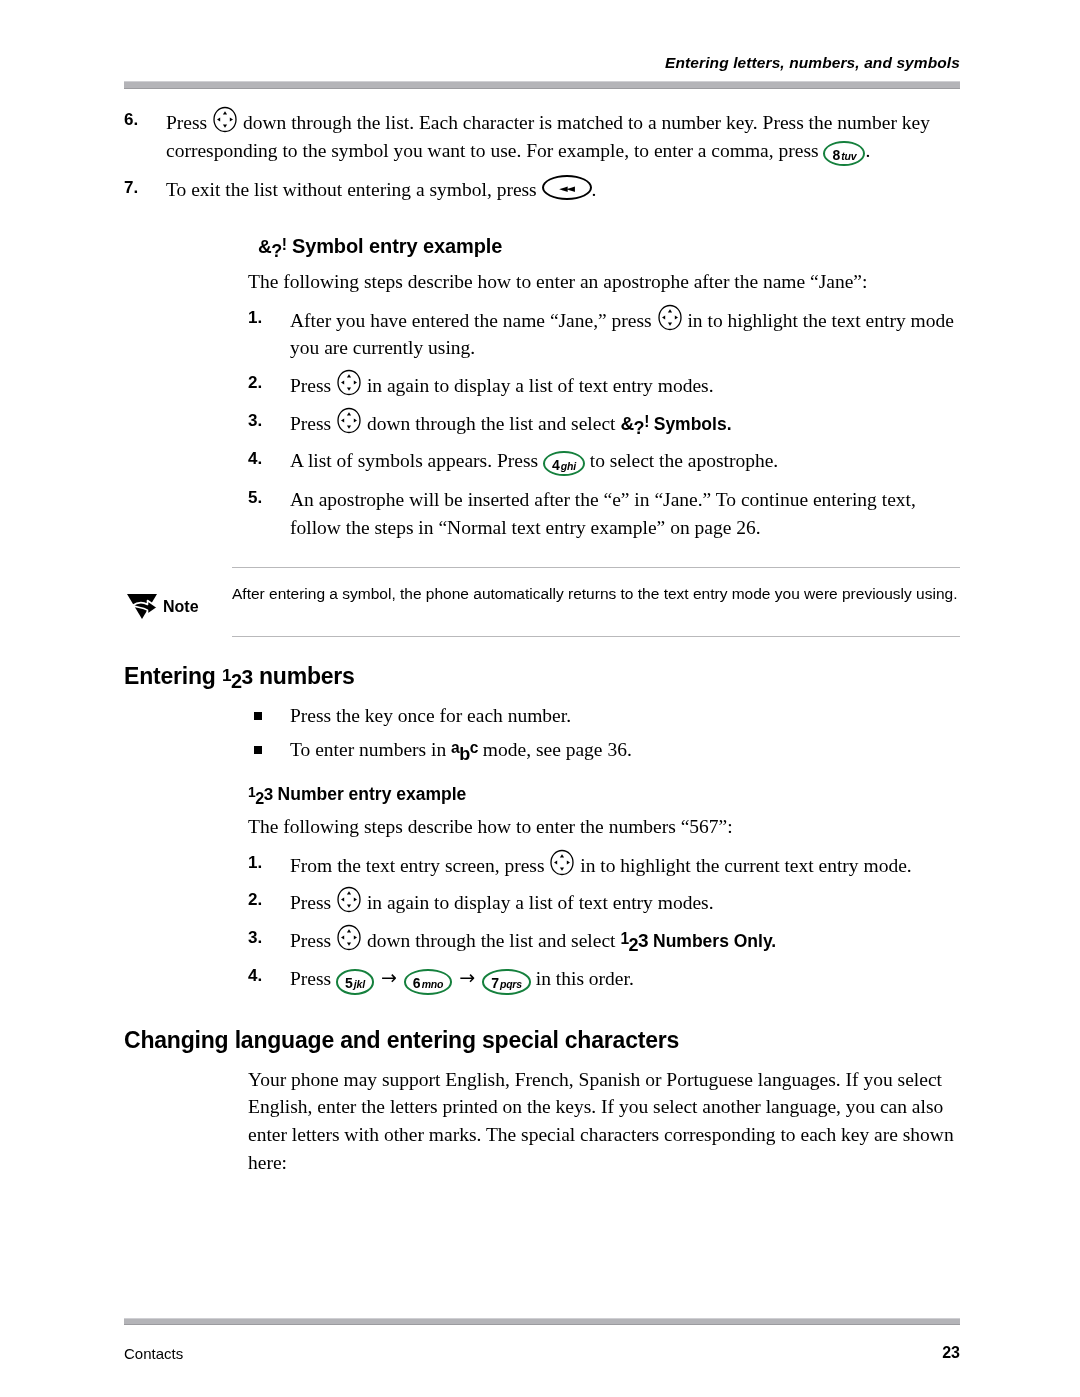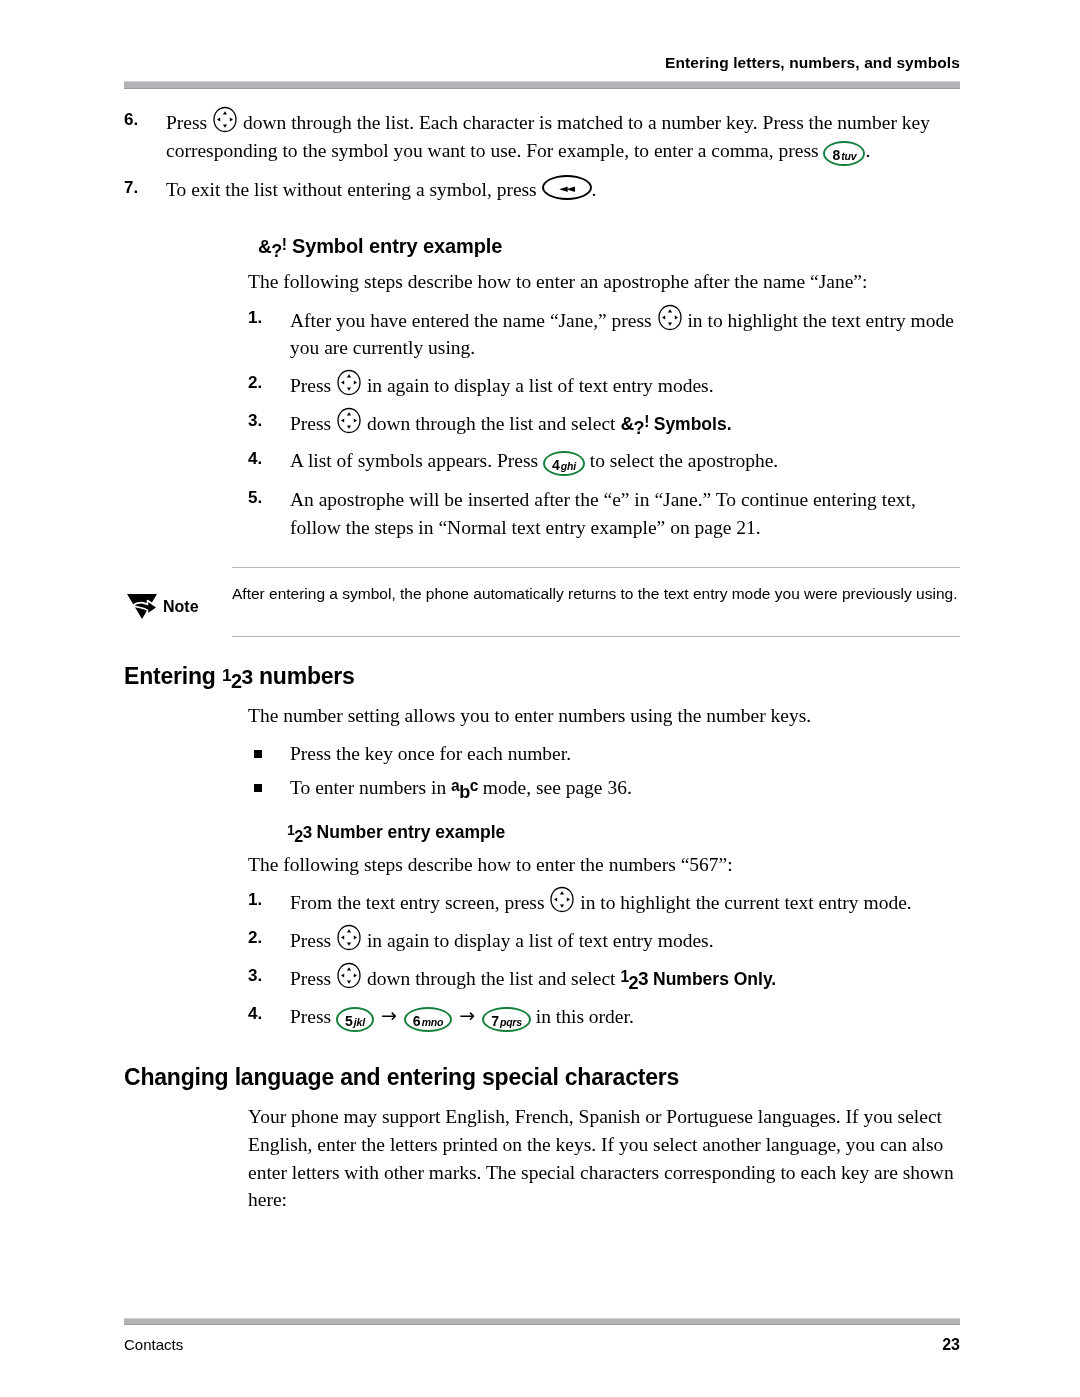--- a/index.html
+++ b/index.html
@@ -25,20 +25,21 @@
   
   .header {
     position: absolute;
     left: 124px;
     top: 54px;
     width: 836px;
   }
   .header-title {
     font-family: "Liberation Sans", sans-serif;
     font-weight: bold;
+    font-style: italic;
     font-size: 15.5px;
     text-align: right;
     letter-spacing: 0.1px;
     color: #000;
   }
   .header-rule {
     margin-top: 9px;
     height: 6px;
     background: #b4b4b8;
     border-top: 1px solid #cfcfd3;
@@ -52,24 +53,24 @@
     top: 1318px;
     width: 836px;
   }
   .footer-rule {
     height: 5px;
     background: #b4b4b8;
     border-top: 1px solid #cfcfd3;
     border-bottom: 1px solid #9b9b9f;
   }
   .footer-row {
-    margin-top: 11px;
+    margin-top: 19px;
     display: flex;
     justify-content: space-between;
-    align-items: flex-start;
+    align-items: center;
     font-family: "Liberation Sans", sans-serif;
     font-size: 15px;
   }
   .footer-left { font-weight: normal; }
   .footer-right { font-weight: bold; font-size: 16px; }
 
   
   .content {
     position: absolute;
     left: 124px;
@@ -162,21 +163,21 @@
     letter-spacing: -0.5px;
   }
   .modeglyph .up   { display:inline-block; vertical-align: baseline; position: relative; top: -3px; font-size: 0.82em; }
   .modeglyph .dn   { display:inline-block; vertical-align: baseline; position: relative; top:  4px; font-size: 0.95em; }
   .modeglyph .mid  { display:inline-block; vertical-align: baseline; position: relative; top:  0px; font-size: 1em; }
 
   
   .mg-inline { font-size: 19px; }
   .mg-h2     { font-size: 21px; }
   .mg-h3     { font-size: 19px; }
-  .mg-h4     { font-size: 17px; margin-left: 39px; }
+  .mg-h4     { font-size: 17px; }
 
   
   .keycap {
     display: inline-block;
     vertical-align: -4px;
     border: 2px solid #15803d;
     border-radius: 50%;
     padding: 0px 7px 1px 7px;
     line-height: 1.05;
     font-family: "Liberation Sans", sans-serif;
@@ -375,21 +376,21 @@
 
         <li>
           <span class="num">4.</span>
           <span>A list of symbols appears. Press</span>
           <span class="keycap"><span class="kn">4</span><span class="kl">ghi</span></span>
           <span>to select the apostrophe.</span>
         </li>
 
         <li>
           <span class="num">5.</span>
-          <span>An apostrophe will be inserted after the “e” in “Jane.” To continue entering text, follow the steps in “Normal text entry example” on page 21.</span>
+          <span>An apostrophe will be inserted after the “e” in “Jane.” To continue entering text, follow the steps in “Normal text entry example” on page 26.</span>
         </li>
       </ol>
     </div>
 
     <div class="notebox">
       <div class="note-rule"></div>
       <div class="note-body">
         <div class="note-icon-wrap">
           <span class="note-icon">
             <svg width="36" height="30" viewBox="0 0 36 30">
@@ -405,21 +406,20 @@
     </div>
 
     <div>
       <h2 class="sec">
         <span>Entering</span>
         <span class="modeglyph mg-h2"><span class="up">1</span><span class="dn">2</span><span class="mid">3</span></span>
         <span>numbers</span>
       </h2>
 
       <div class="col">
-        <p class="para">The number setting allows you to enter numbers using the number keys.</p>
 
         <ul class="bullets">
           <li>
             <span class="sq"></span>
             <span>Press the key once for each number.</span>
           </li>
           <li>
             <span class="sq"></span>
             <span>To enter numbers in</span>
             <span class="modeglyph mg-inline"><span class="up">a</span><span class="dn">b</span><span class="up">c</span></span>

